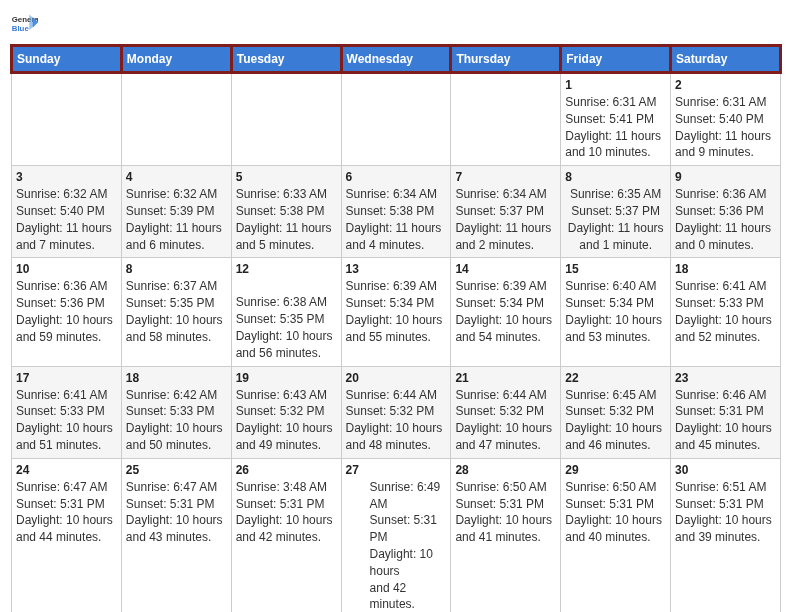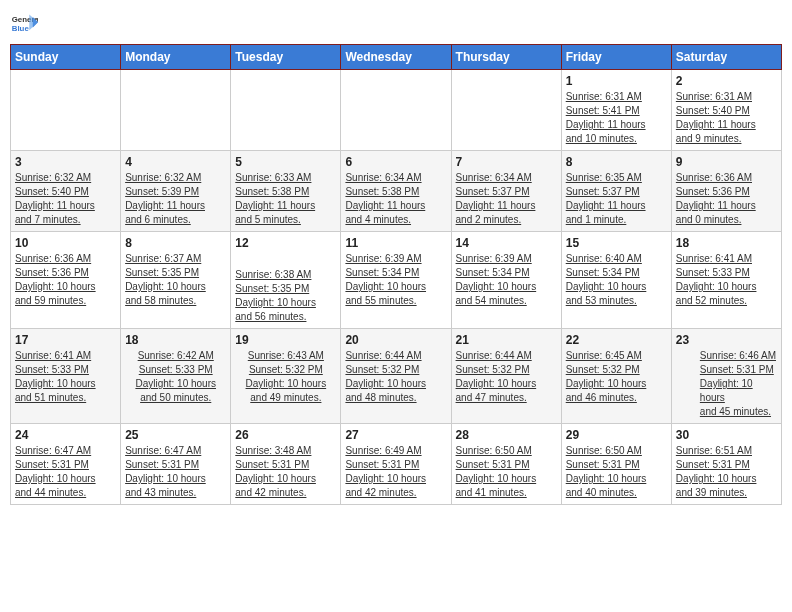--- a/index.html
+++ b/index.html
@@ -44,45 +44,44 @@
       border-collapse: collapse;
       table-layout: fixed;
     }
     thead tr th {
       background-color: #3a7bd5;
       color: #fff;
       font-size: 12px;
       font-weight: bold;
       padding: 5px 4px;
       text-align: left;
-      border: 1px solid #7f1d1d;
+      border: 3px solid #7f1d1d;
     }
     tbody tr td {
       border: 1px solid #ccc;
       vertical-align: top;
       padding: 4px 4px 4px 4px;
       font-size: 10px;
       color: #222;
       background: #fff;
       height: 80px;
     }
     tbody tr:nth-child(even) td {
       background: #f5f5f5;
     }
     .day-num {
       font-weight: bold;
       font-size: 12px;
       display: block;
       margin-bottom: 2px;
     }
     .day-detail {
-      font-size: 10px;
+      font-size: 12px;
       line-height: 1.4;
       color: #333;
-      text-decoration: underline;
     }
     .empty-cell {
       background: #fff !important;
     }
   </style>
 </head>
 <body>
 
 <div class="header">
   <div class="logo">
@@ -168,21 +167,21 @@
         </td>
         <td>
           <span class="day-num">7</span>
           <div class="day-detail" style="white-space: pre-line;">Sunrise: 6:34 AM
 Sunset: 5:37 PM
 Daylight: 11 hours
 and 2 minutes.</div>
         </td>
         <td>
           <span class="day-num">8</span>
-          <div class="day-detail" style="white-space: pre-line;">Sunrise: 6:35 AM
+          <div class="day-detail" style="white-space: pre-line; text-align: center;">Sunrise: 6:35 AM
 Sunset: 5:37 PM
 Daylight: 11 hours
 and 1 minute.</div>
         </td>
         <td>
           <span class="day-num">9</span>
           <div class="day-detail" style="white-space: pre-line;">Sunrise: 6:36 AM
 Sunset: 5:36 PM
 Daylight: 11 hours
 and 0 minutes.</div>
@@ -204,21 +203,21 @@
 and 58 minutes.</div>
         </td>
         <td>
           <span class="day-num">12</span>
           <div class="day-detail" style="white-space: pre-line; margin-top: 18px;">Sunrise: 6:38 AM
 Sunset: 5:35 PM
 Daylight: 10 hours
 and 56 minutes.</div>
         </td>
         <td>
-          <span class="day-num">11</span>
+          <span class="day-num">13</span>
           <div class="day-detail" style="white-space: pre-line;">Sunrise: 6:39 AM
 Sunset: 5:34 PM
 Daylight: 10 hours
 and 55 minutes.</div>
         </td>
         <td>
           <span class="day-num">14</span>
           <div class="day-detail" style="white-space: pre-line;">Sunrise: 6:39 AM
 Sunset: 5:34 PM
 Daylight: 10 hours
@@ -242,28 +241,28 @@
       <tr>
         <td>
           <span class="day-num">17</span>
           <div class="day-detail" style="white-space: pre-line;">Sunrise: 6:41 AM
 Sunset: 5:33 PM
 Daylight: 10 hours
 and 51 minutes.</div>
         </td>
         <td>
           <span class="day-num">18</span>
-          <div class="day-detail" style="white-space: pre-line; text-align: center;">Sunrise: 6:42 AM
+          <div class="day-detail" style="white-space: pre-line;">Sunrise: 6:42 AM
 Sunset: 5:33 PM
 Daylight: 10 hours
 and 50 minutes.</div>
         </td>
         <td>
           <span class="day-num">19</span>
-          <div class="day-detail" style="white-space: pre-line; text-align: center;">Sunrise: 6:43 AM
+          <div class="day-detail" style="white-space: pre-line;">Sunrise: 6:43 AM
 Sunset: 5:32 PM
 Daylight: 10 hours
 and 49 minutes.</div>
         </td>
         <td>
           <span class="day-num">20</span>
           <div class="day-detail" style="white-space: pre-line;">Sunrise: 6:44 AM
 Sunset: 5:32 PM
 Daylight: 10 hours
 and 48 minutes.</div>
@@ -277,21 +276,21 @@
         </td>
         <td>
           <span class="day-num">22</span>
           <div class="day-detail" style="white-space: pre-line;">Sunrise: 6:45 AM
 Sunset: 5:32 PM
 Daylight: 10 hours
 and 46 minutes.</div>
         </td>
         <td>
           <span class="day-num">23</span>
-          <div class="day-detail" style="white-space: pre-line; margin-left: 24px;">Sunrise: 6:46 AM
+          <div class="day-detail" style="white-space: pre-line;">Sunrise: 6:46 AM
 Sunset: 5:31 PM
 Daylight: 10 hours
 and 45 minutes.</div>
         </td>
       </tr>
       <tr>
         <td>
           <span class="day-num">24</span>
           <div class="day-detail" style="white-space: pre-line;">Sunrise: 6:47 AM
 Sunset: 5:31 PM
@@ -307,21 +306,21 @@
         </td>
         <td>
           <span class="day-num">26</span>
           <div class="day-detail" style="white-space: pre-line;">Sunrise: 3:48 AM
 Sunset: 5:31 PM
 Daylight: 10 hours
 and 42 minutes.</div>
         </td>
         <td>
           <span class="day-num">27</span>
-          <div class="day-detail" style="white-space: pre-line;">Sunrise: 6:49 AM
+          <div class="day-detail" style="white-space: pre-line; margin-left: 24px;">Sunrise: 6:49 AM
 Sunset: 5:31 PM
 Daylight: 10 hours
 and 42 minutes.</div>
         </td>
         <td>
           <span class="day-num">28</span>
           <div class="day-detail" style="white-space: pre-line;">Sunrise: 6:50 AM
 Sunset: 5:31 PM
 Daylight: 10 hours
 and 41 minutes.</div>

